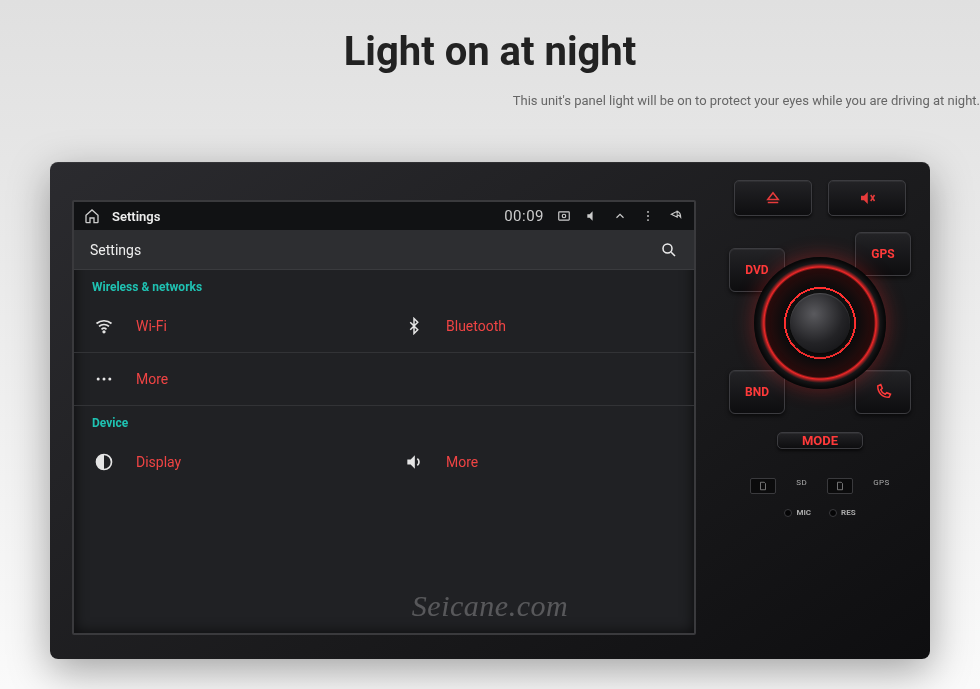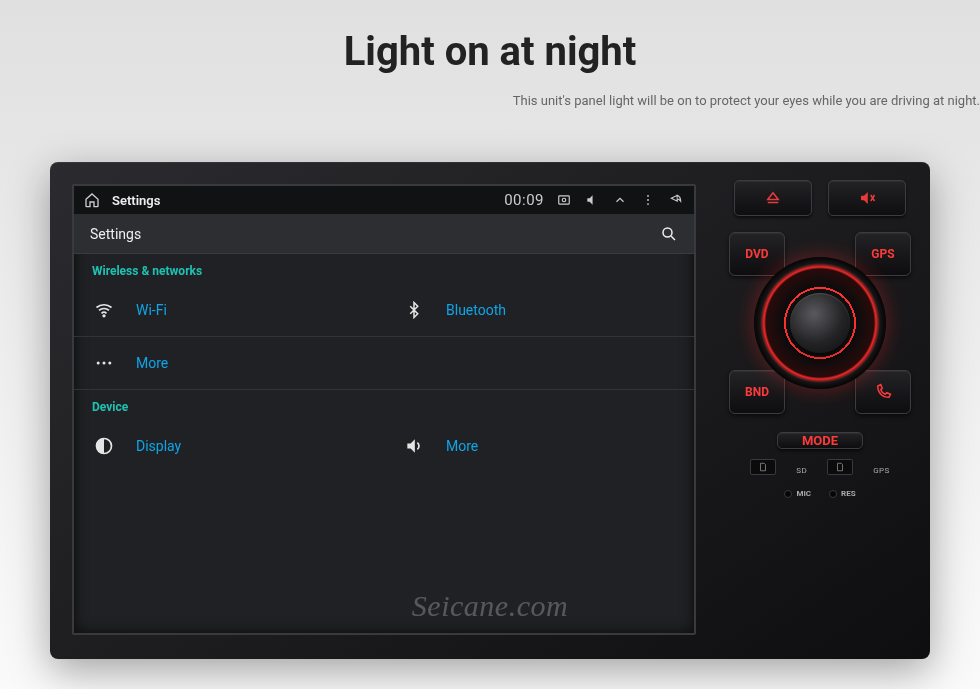--- a/index.html
+++ b/index.html
@@ -31,21 +31,21 @@
     top: 162px;
     bottom: 30px;
     background: linear-gradient(145deg, #2b2b2f 0%, #1a1a1c 60%, #0e0e10 100%);
     border-radius: 8px;
     box-shadow: 0 12px 40px rgba(0,0,0,.35), inset 0 1px 0 rgba(255,255,255,.06);
     display: flex;
   }
   
   .screen-wrap {
     flex: 1;
-    padding: 22px 14px 24px 22px;
+    padding: 38px 14px 24px 22px;
   }
   .screen {
     width: 100%;
     height: 100%;
     background: #202124;
     border: 2px solid #3a3a3d;
     border-radius: 2px;
     box-shadow: inset 0 0 14px rgba(0,0,0,.7);
     display: flex;
     flex-direction: column;
@@ -85,21 +85,21 @@
   .row {
     display: flex;
     border-bottom: 1px solid #323336;
   }
   .cell {
     flex: 1;
     display: flex;
     align-items: center;
     gap: 22px;
     padding: 16px 20px;
-    color: #0ea5e9;
+    color: #ef4444;
     font-size: 14px;
   }
   .cell .cicon {
     width: 20px; height: 20px;
     display: inline-flex; align-items: center; justify-content: center;
     color: #e5e5e5;
   }
   
   .controls {
     width: 220px;
@@ -132,21 +132,21 @@
     width: 56px; height: 44px;
     background: linear-gradient(180deg, #232326, #0d0d0f);
     border: 1px solid #3c3c40;
     border-radius: 6px;
     color: #ff3a3a;
     font-size: 12px;
     font-weight: 700;
     display: flex; align-items: center; justify-content: center;
     box-shadow: inset 0 1px 0 rgba(255,255,255,.05), 0 2px 4px rgba(0,0,0,.6);
   }
-  .corner.tl { top: 0; left: 0; }
+  .corner.tl { top: 16px; left: 0; }
   .corner.tr { top: 0; right: 0; }
   .corner.bl { bottom: 0; left: 0; }
   .corner.br { bottom: 0; right: 0; }
   .dial {
     position: absolute;
     top: 50%; left: 50%;
     width: 132px; height: 132px;
     transform: translate(-50%, -50%);
     border-radius: 50%;
     background:
@@ -170,24 +170,24 @@
     background: linear-gradient(180deg, #232326, #0d0d0f);
     border: 1px solid #3c3c40;
     border-radius: 5px;
     color: #ff3a3a;
     font-weight: 700;
     font-size: 13px;
     display: flex; align-items: center; justify-content: center;
     box-shadow: inset 0 1px 0 rgba(255,255,255,.05), 0 2px 3px rgba(0,0,0,.6);
   }
   .slots {
-    margin-top: 0;
+    margin-top: 19px;
     display: flex;
     gap: 20px;
-    align-items: flex-end;
+    align-items: flex-start;
     color: #aaa;
     font-size: 8px;
     letter-spacing: .5px;
   }
   .slot {
     width: 26px; height: 16px;
     background: #0b0b0c;
     border: 1px solid #3a3a3d;
     border-radius: 2px;
     display: flex; align-items: center; justify-content: center;

